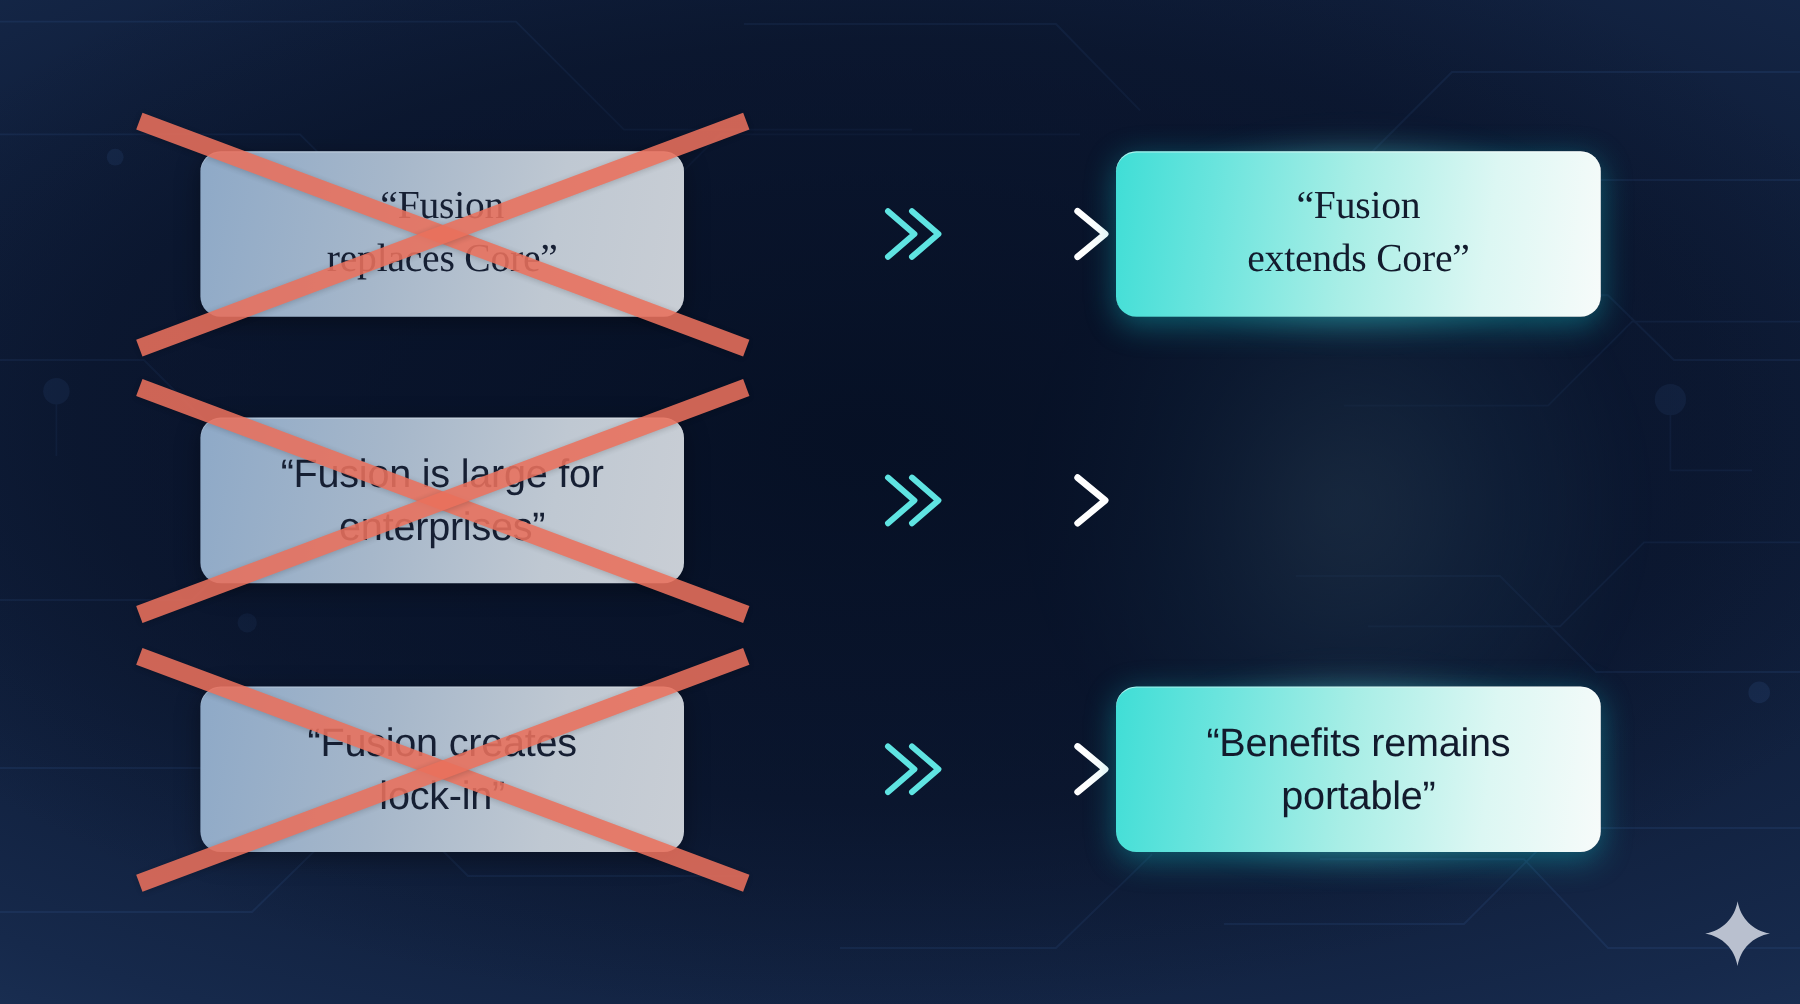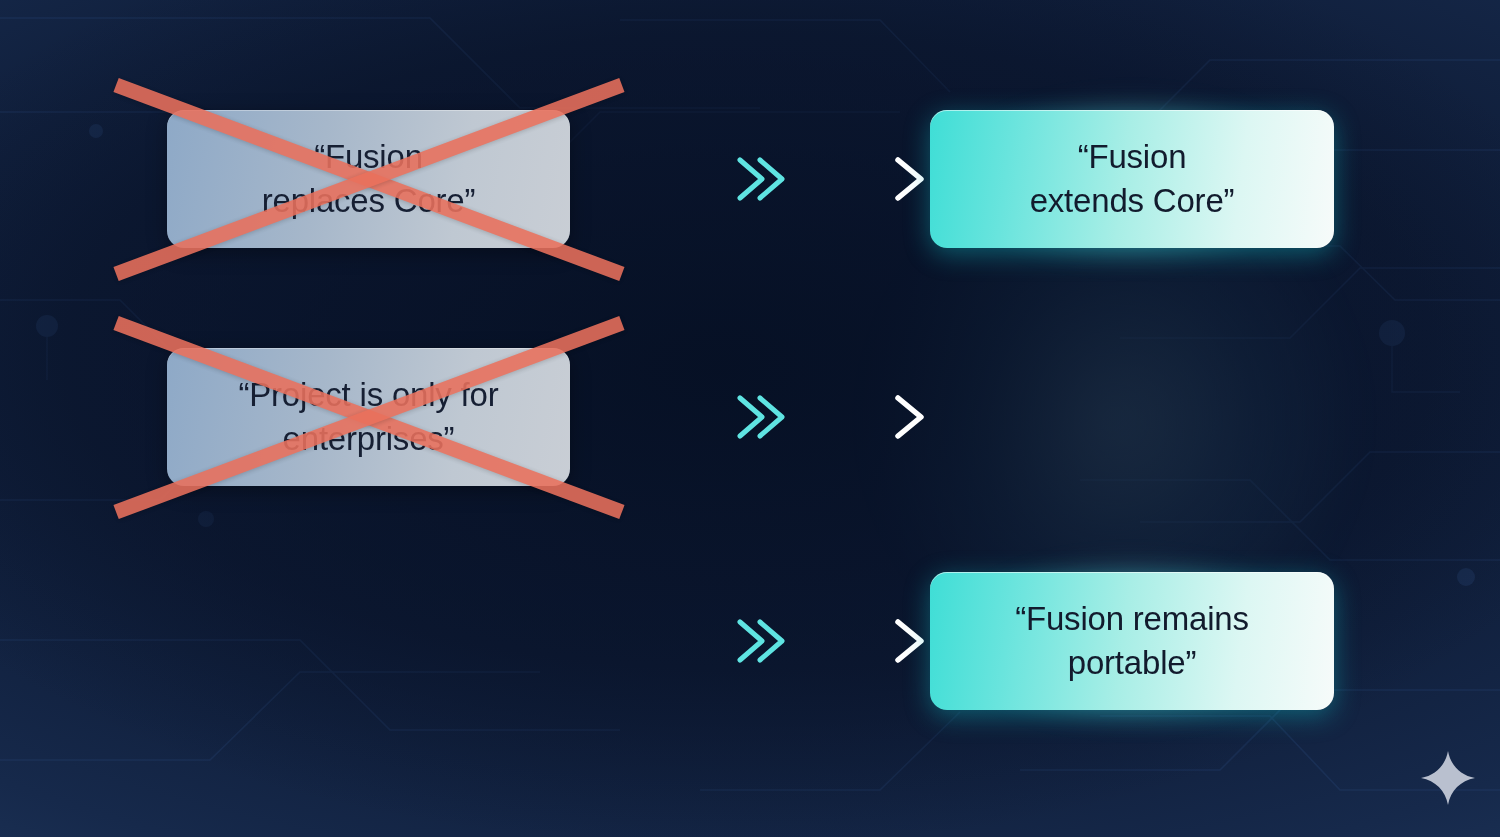--- a/index.html
+++ b/index.html
@@ -38,21 +38,21 @@
   .bg-rightglow {
     position:absolute;
     left:820px; top:40px; width:640px; height:760px;
     background:radial-gradient(52% 46% at 46% 50%, rgba(150,215,235,0.30) 0%, rgba(90,170,205,0.13) 42%, rgba(60,130,175,0.0) 74%);
     filter:blur(18px);
   }
 
   
   .rows { position:absolute; inset:0; }
   .row { position:absolute; left:0; width:1500px; height:142px; }
-  .row-0 { top:108px; }
+  .row-0 { top:124px;font-family:Liberation Serif, serif; }
   .row-1 { top:346px; }
   .row-2 { top:570px; }
 
   
   .myth-wrap { position:absolute; left:167px; top:2px; width:403px; height:138px; }
 
   .myth-card {
     position:absolute; inset:0;
     border-radius:17px;
     background:linear-gradient(100deg, #8ea9c7 0%, #a6b7ca 38%, #bfc8d2 72%, #c9ced5 100%);
@@ -208,21 +208,21 @@
           <div class="truth-text">“Fusion
 extends Core”</div>
         </div>
       </div>
     </div>
 
     <div class="row row-1">
 
       <div class="myth-wrap">
         <div class="myth-card">
-          <div class="myth-text">“Project is only for
+          <div class="myth-text">“Fusion is large for
 enterprises”</div>
         </div>
         <div class="myth-cross">
           <span class="s1"></span>
             <span class="s2"></span>
         </div>
       </div>
 
       <div class="connector">
         <svg viewBox="0 0 348 54" aria-hidden="true">
@@ -240,20 +240,30 @@
             <path d="M178 8 L200 27 L178 46"></path>
           </g>
           <path d="M316 8 L339 27 L316 46" fill="none" stroke="#ffffff" stroke-width="5.5" stroke-linecap="round" stroke-linejoin="round"></path>
         </svg>
       </div>
 
     </div>
 
     <div class="row row-2">
 
+      <div class="myth-wrap">
+        <div class="myth-card">
+          <div class="myth-text">“Fusion creates
+lock-in”</div>
+        </div>
+        <div class="myth-cross">
+          <span class="s1"></span>
+            <span class="s2"></span>
+        </div>
+      </div>
 
       <div class="connector">
         <svg viewBox="0 0 348 54" aria-hidden="true">
           <defs>
             <linearGradient id="lg2" x1="0" y1="0" x2="1" y2="0">
               <stop offset="0%" stop-color="#19c8c4"></stop>
               <stop offset="38%" stop-color="#8fe9ea"></stop>
               <stop offset="72%" stop-color="#eaf9fb"></stop>
               <stop offset="100%" stop-color="#ffffff"></stop>
             </linearGradient>
@@ -263,21 +273,21 @@
             <path d="M158 8 L180 27 L158 46"></path>
             <path d="M178 8 L200 27 L178 46"></path>
           </g>
           <path d="M316 8 L339 27 L316 46" fill="none" stroke="#ffffff" stroke-width="5.5" stroke-linecap="round" stroke-linejoin="round"></path>
         </svg>
       </div>
 
       <div class="truth-wrap">
         <div class="truth-glow"></div>
         <div class="truth-card">
-          <div class="truth-text">“Fusion remains
+          <div class="truth-text">“Benefits remains
 portable”</div>
         </div>
       </div>
     </div>
 
   </div>
 
   <div class="sparkle">
     <svg width="58" height="58" viewBox="0 0 58 58" aria-hidden="true">
       <path d="M29 2 C31.6 16.4 41.6 26.4 56 29 C41.6 31.6 31.6 41.6 29 56 C26.4 41.6 16.4 31.6 2 29 C16.4 26.4 26.4 16.4 29 2 Z" fill="#b9c0cf"></path>

